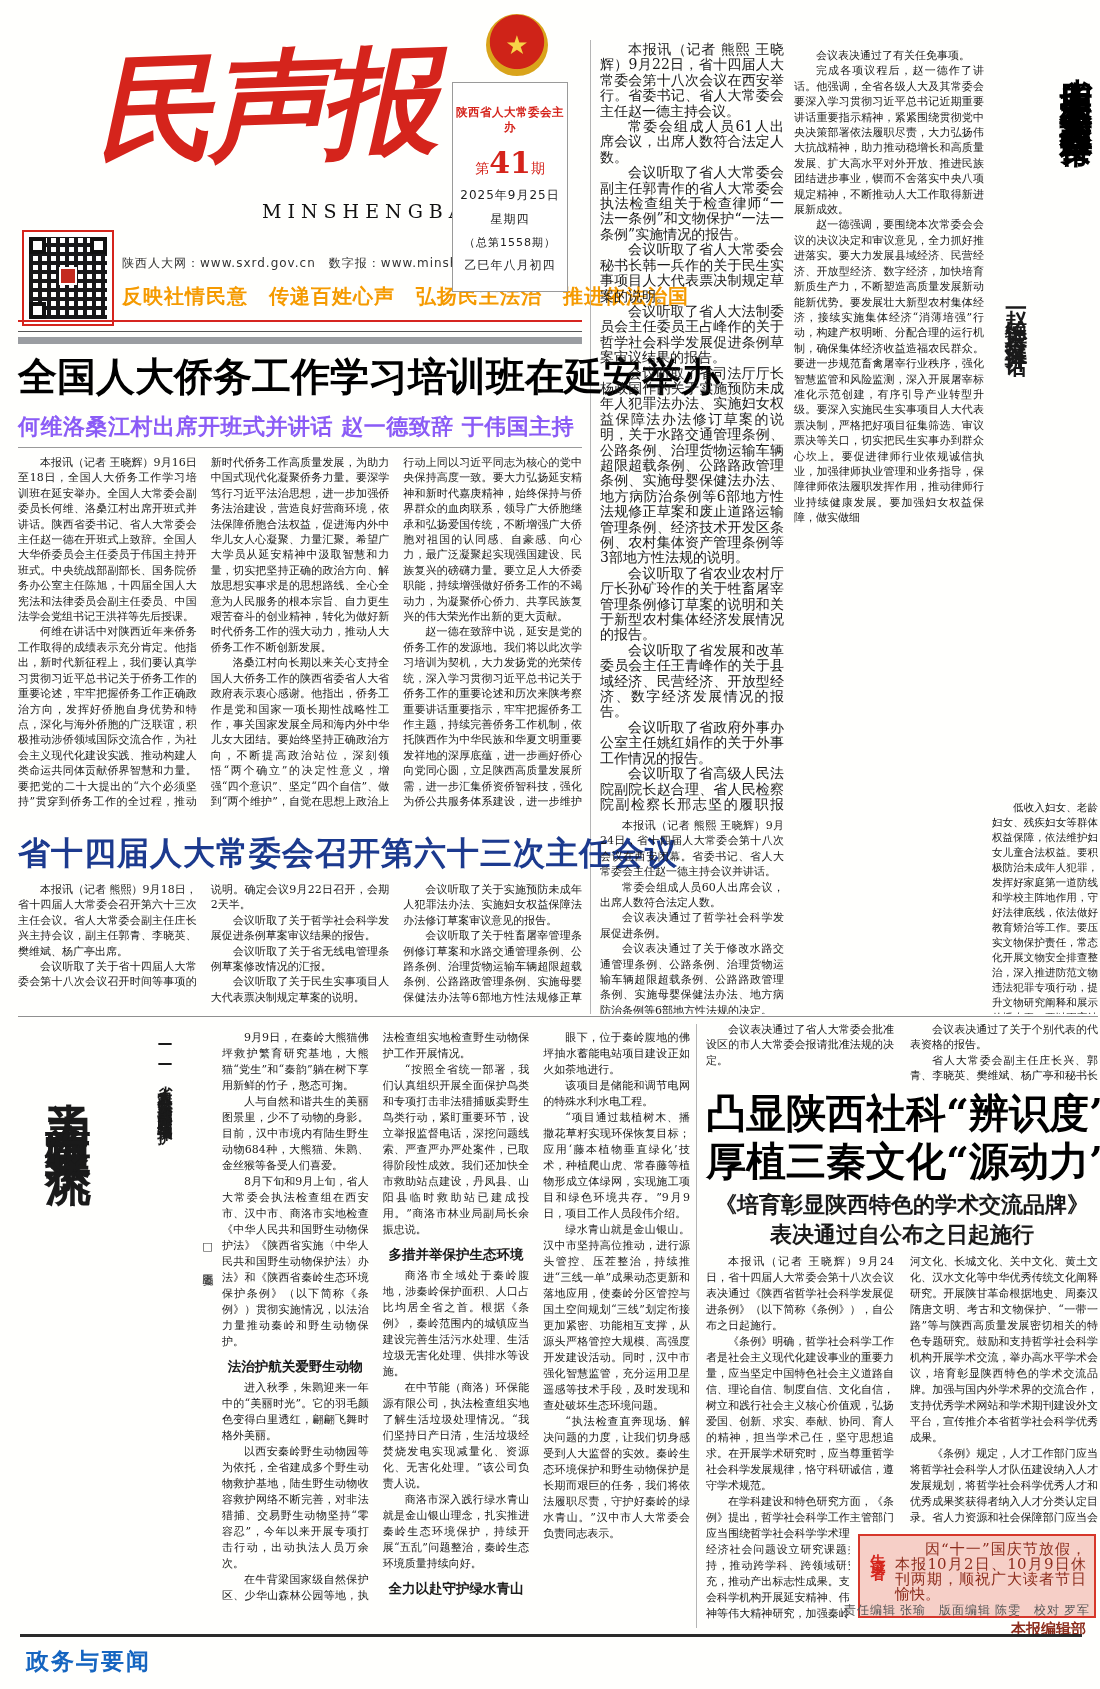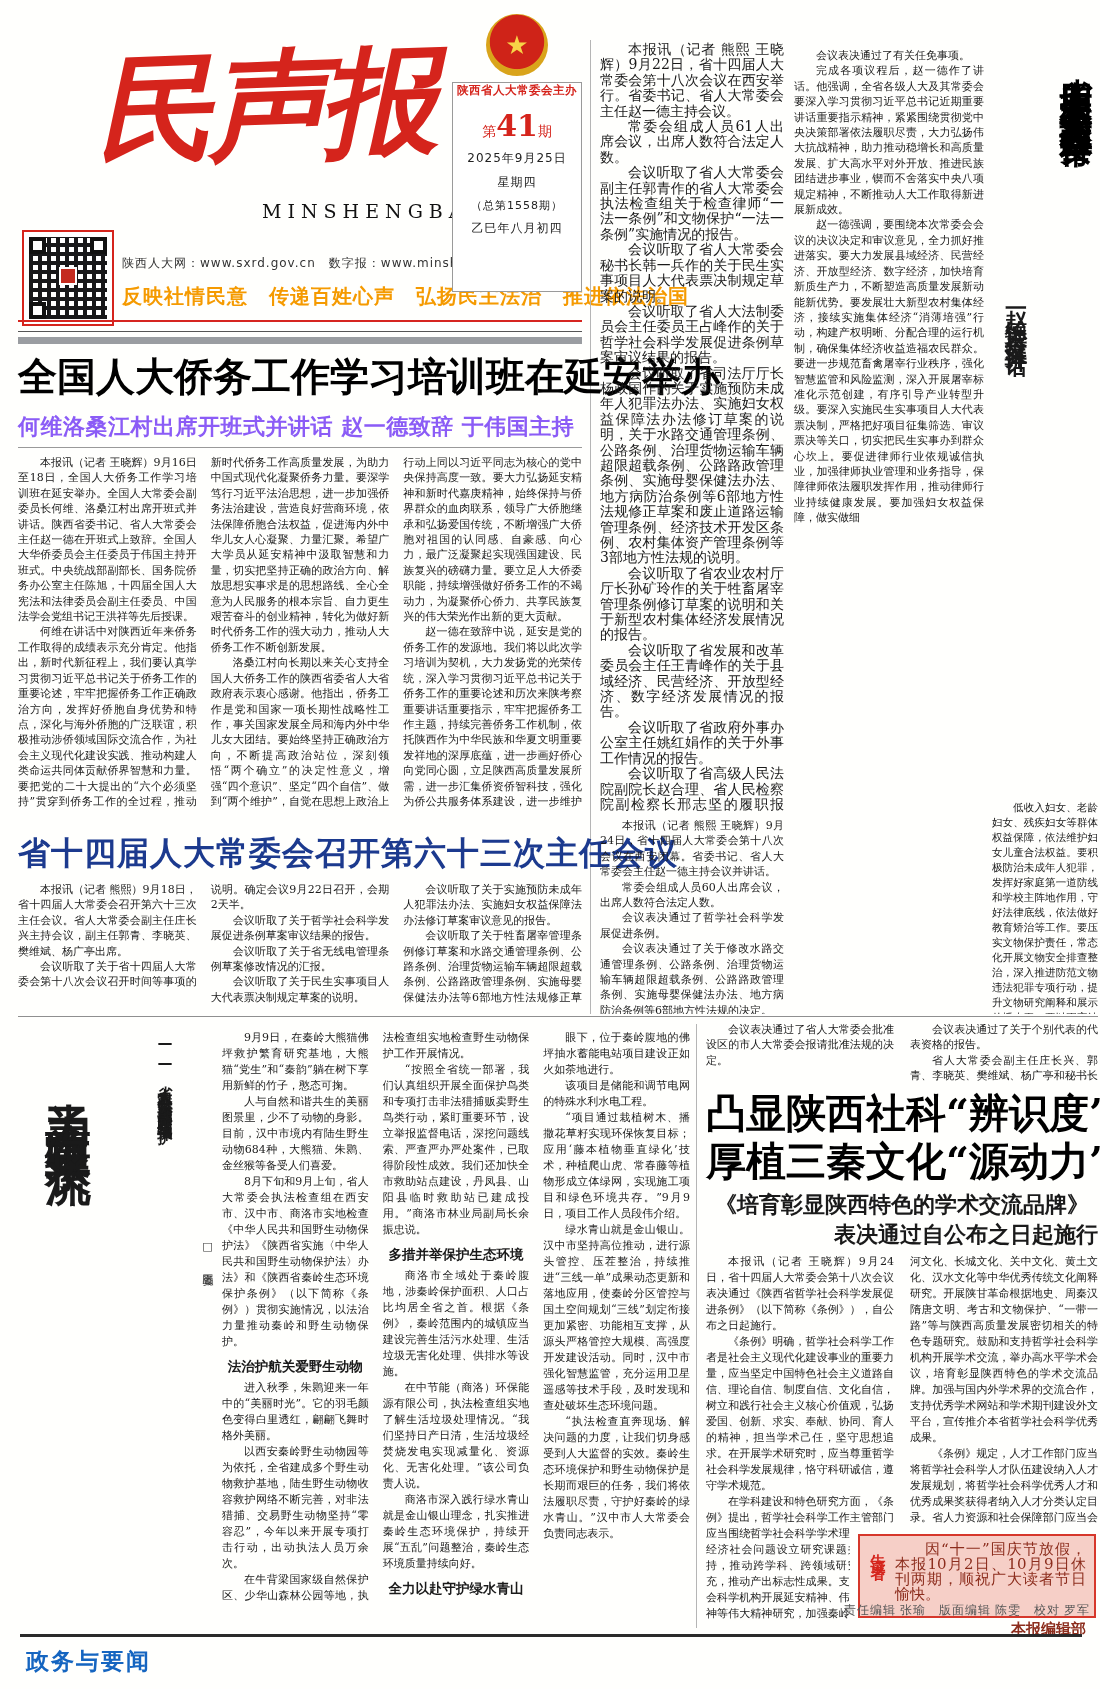--- a/index.html
+++ b/index.html
@@ -23,22 +23,22 @@
   #links-line{left:122px;top:255px;width:470px;font-size:12px;letter-spacing:1px;color:#333;
      font-family:"DejaVu Sans",sans-serif;}
   #slogan{left:122px;top:283px;width:470px;font-size:20px;font-weight:bold;color:#f59a00;
      font-family:"DejaVu Sans",sans-serif;letter-spacing:1px;white-space:nowrap;}
   #slogan-rule{left:18px;top:320px;width:564px;height:2px;background:#d6251f;}
   
   #emblem{left:486px;top:14px;width:62px;height:62px;border-radius:50%;
      background:radial-gradient(circle at 50% 45%,#cf2318 0 58%,#d9a41b 60% 78%,#b9820e 80% 100%);
      display:flex;align-items:center;justify-content:center;}
   #emblem .star{color:#f7d447;font-size:26px;line-height:26px;}
-  #info-box{left:452px;top:82px;width:130px;height:210px;border:1px solid #9a9a9a;background:#fff;
-     text-align:center;font-family:"DejaVu Sans",sans-serif;}
+  #info-box{left:452px;top:82px;width:116px;height:210px;border:1px solid #9a9a9a;background:#fff;
+     text-align:center;font-family:"DejaVu Sans",sans-serif;padding-top:22px;}
   #organizer{color:#d5241c;font-size:11.5px;font-weight:bold;letter-spacing:0.5px;}
   #issue-line{margin-top:10px;color:#d5241c;font-weight:normal;font-size:14px;}
   #issue-line b{font-size:30px;font-family:"DejaVu Serif",serif;}
   .info-row{margin-top:7px;font-size:12px;color:#222;letter-spacing:1px;}
   .info-row.small{font-size:11px;}
   
   #head-rule-thin{left:18px;top:331px;width:564px;height:1px;background:#555;}
   #head-rule-thick{left:18px;top:337px;width:564px;height:7px;background:#9a9da1;}
   .vrule{width:1px;background:#b5b5b5;}
   .hrule{height:1px;background:#8f8f8f;}
@@ -78,21 +78,21 @@
   .feat-head:empty{display:none;margin:0;}
   
   #shk-cont{left:706px;top:1022px;width:392px;height:62px;column-count:2;column-gap:16px;column-fill:auto;
      overflow:hidden;font-size:11px;line-height:15.4px;}
   #shk-h1{left:706px;top:1086px;width:392px;text-align:center;font-size:40px;font-weight:900;
      font-family:"DejaVu Serif",serif;white-space:nowrap;color:#000;}
   #shk-h2{left:706px;top:1134px;width:392px;text-align:center;font-size:40px;font-weight:900;
      font-family:"DejaVu Serif",serif;white-space:nowrap;color:#000;}
   #shk-d1{left:706px;top:1190px;width:392px;text-align:center;font-size:22px;font-weight:bold;
      font-family:"DejaVu Sans",sans-serif;white-space:nowrap;}
-  #shk-d2{left:706px;top:1220px;width:392px;text-align:right;font-size:22px;font-weight:bold;
+  #shk-d2{left:706px;top:1220px;width:392px;text-align:center;font-size:22px;font-weight:bold;
      font-family:"DejaVu Sans",sans-serif;white-space:nowrap;}
   #shk-body{left:706px;top:1254px;width:392px;height:374px;column-count:2;column-gap:16px;column-fill:auto;
      overflow:hidden;font-size:11px;line-height:16px;}
   
   #notice{left:858px;top:1534px;width:238px;height:84px;background:#f6cfc7;border:2px solid #d6372b;
      box-shadow:0 0 0 8px #fffffd;display:flex;padding:6px 8px;}
   #notice-label{writing-mode:vertical-rl;text-orientation:upright;font-size:15px;font-weight:bold;
      color:#d5241c;letter-spacing:6px;font-family:"DejaVu Sans",sans-serif;margin-right:8px;}
   #notice-body{flex:1;font-size:15px;line-height:15px;color:#8c2d1d;}
   #notice-text{text-indent:2em;text-align:justify;}

